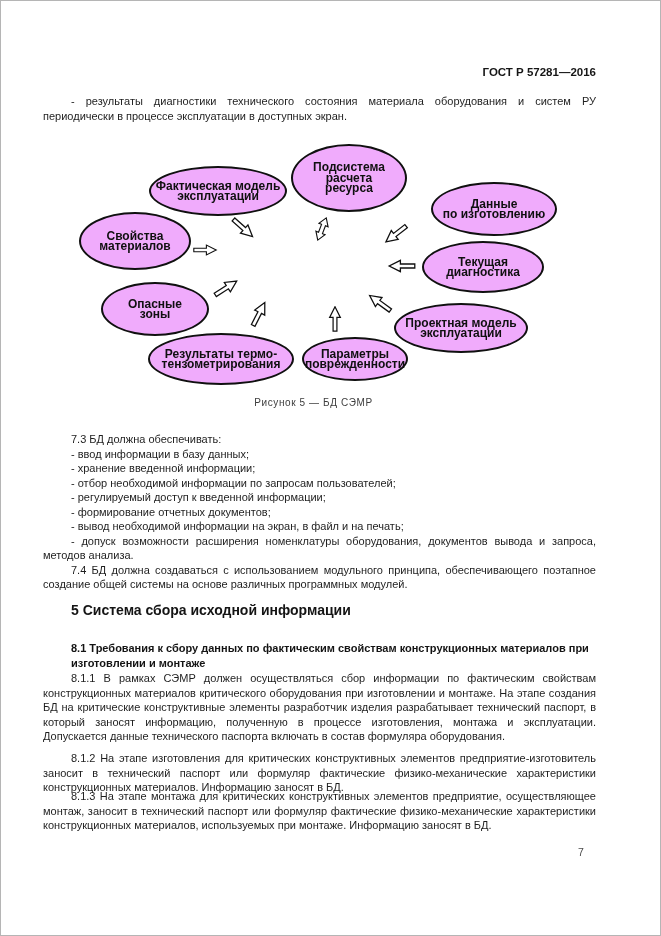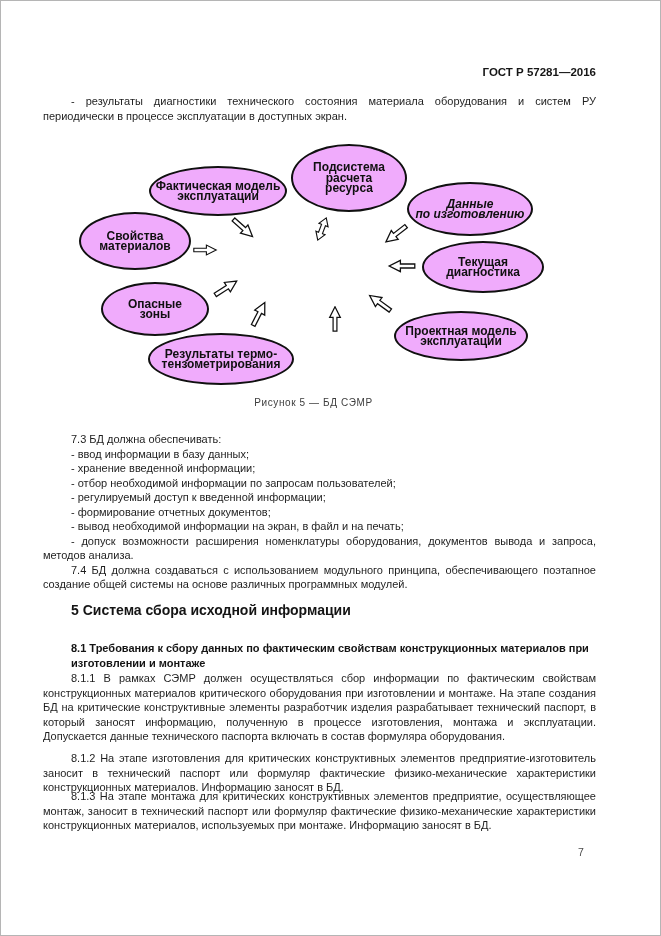--- a/index.html
+++ b/index.html
@@ -57,32 +57,34 @@
     <p>- результаты диагностики технического состояния материала оборудования и систем РУ периодически в процессе эксплуатации в доступных экран.</p>
   </div>
 
   <div class="diagram">
 
     <div class="node" style="left:148px;top:165px;width:138px;height:50px;">Фактическая модель
 эксплуатации</div>
     <div class="node" style="left:290px;top:143px;width:116px;height:68px;">Подсистема
 расчета
 ресурса</div>
-    <div class="node" style="left:406px;top:181px;width:126px;height:54px;font-style:italic;">Данные
+    <div class="node" style="left:430px;top:181px;width:126px;height:54px;">Данные
 по изготовлению</div>
     <div class="node" style="left:78px;top:211px;width:112px;height:58px;">Свойства
 материалов</div>
     <div class="node" style="left:421px;top:240px;width:122px;height:52px;">Текущая
 диагностика</div>
     <div class="node" style="left:100px;top:281px;width:108px;height:54px;">Опасные
 зоны</div>
-    <div class="node" style="left:393px;top:310px;width:134px;height:50px;">Проектная модель
+    <div class="node" style="left:393px;top:302px;width:134px;height:50px;">Проектная модель
 эксплуатации</div>
     <div class="node" style="left:147px;top:332px;width:146px;height:52px;">Результаты термо-
 тензометрирования</div>
+    <div class="node" style="left:301px;top:336px;width:106px;height:44px;">Параметры
+поврежденности</div>
 
     <div class="arr" style="left:227px;top:219px;width:30px;height:16px;transform:rotate(42deg);">
       <svg viewBox="0 0 34 20">
           <polygon points="1,7.5 19,7.5 19,3 33,10 19,17 19,12.5 1,12.5" fill="#fff" stroke="#101010" stroke-width="1.6"></polygon>
         </svg>
     </div>
     <div class="arr" style="left:303px;top:221px;width:36px;height:14px;transform:rotate(-69deg);">
       <svg viewBox="0 0 38 20">
           <polygon points="2,10 13,3 13,7 25,7 25,3 36,10 25,17 25,13 13,13 13,17" fill="#fff" stroke="#101010" stroke-width="1.6"></polygon>
         </svg>

